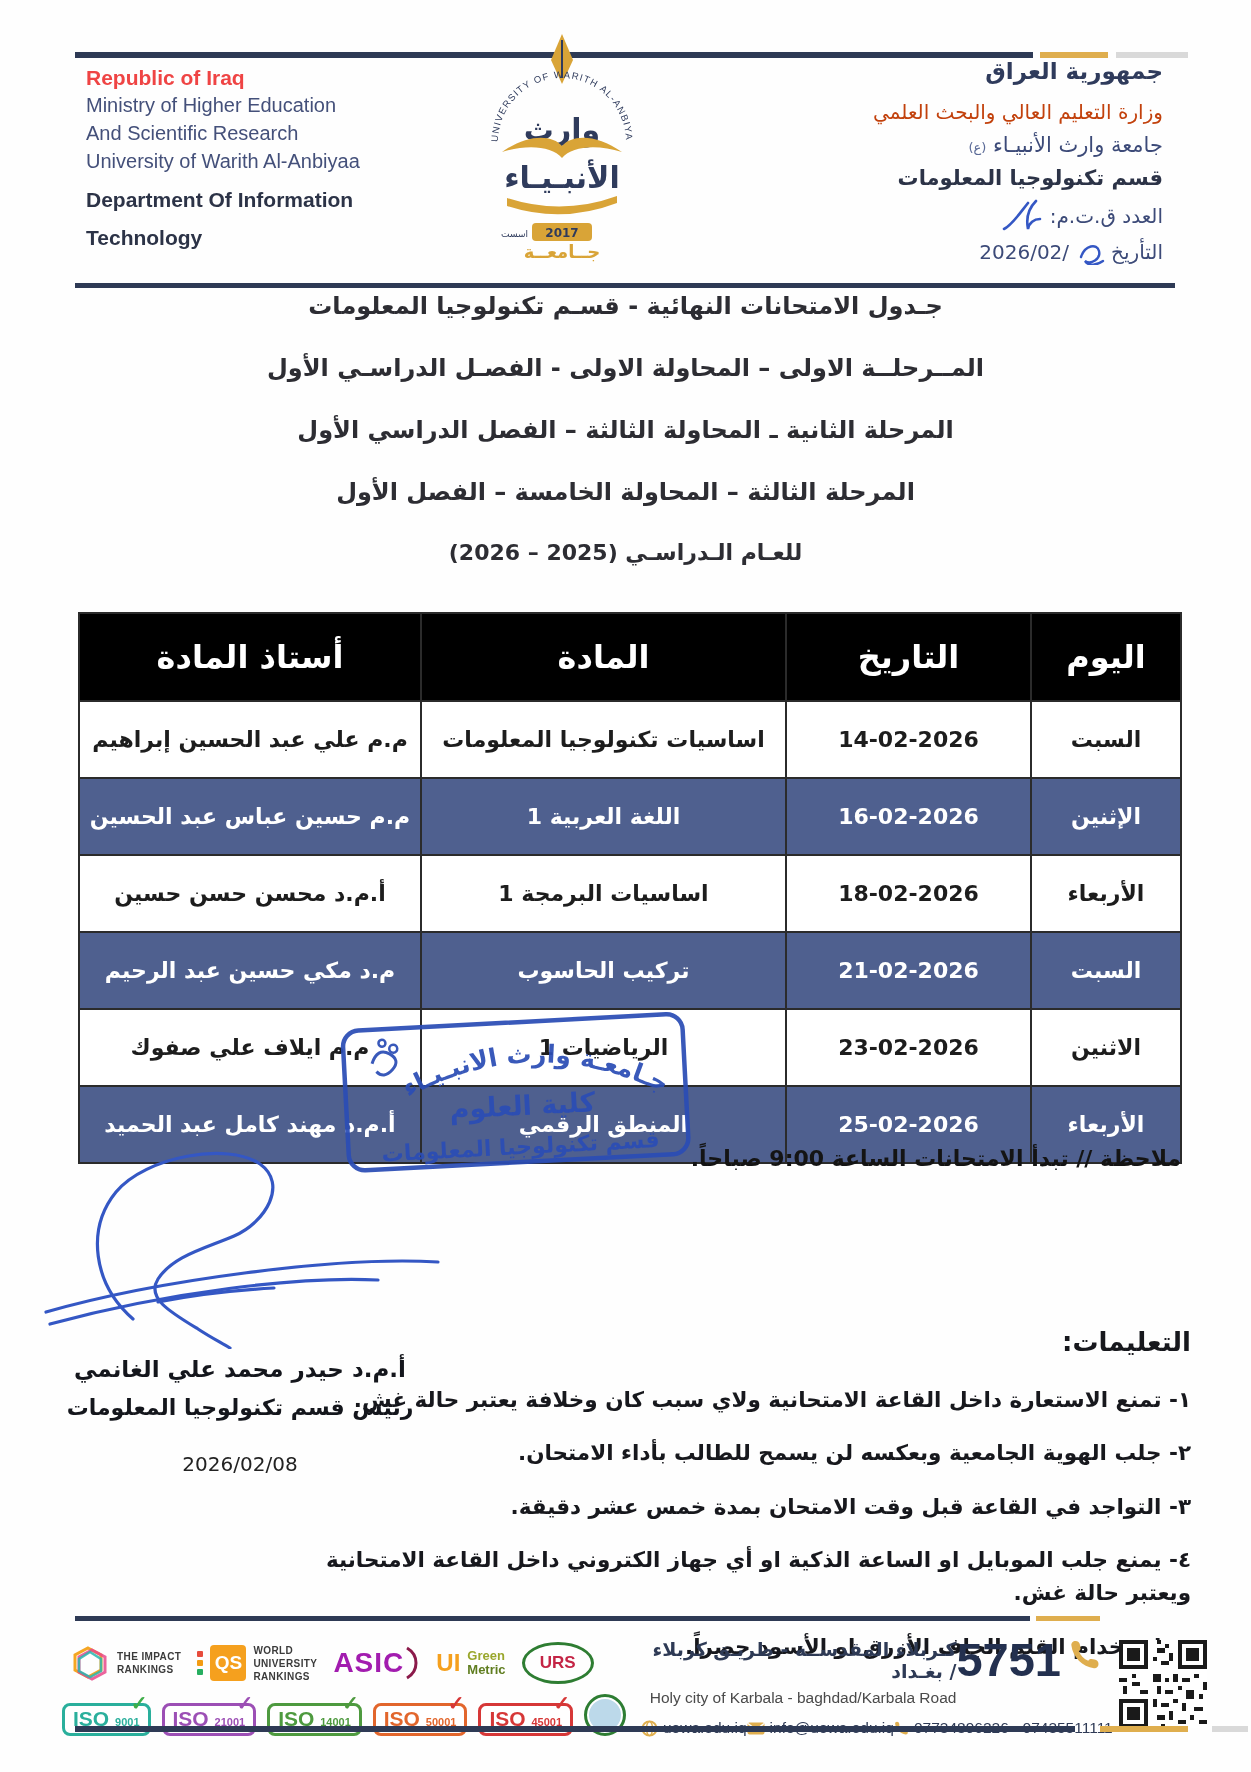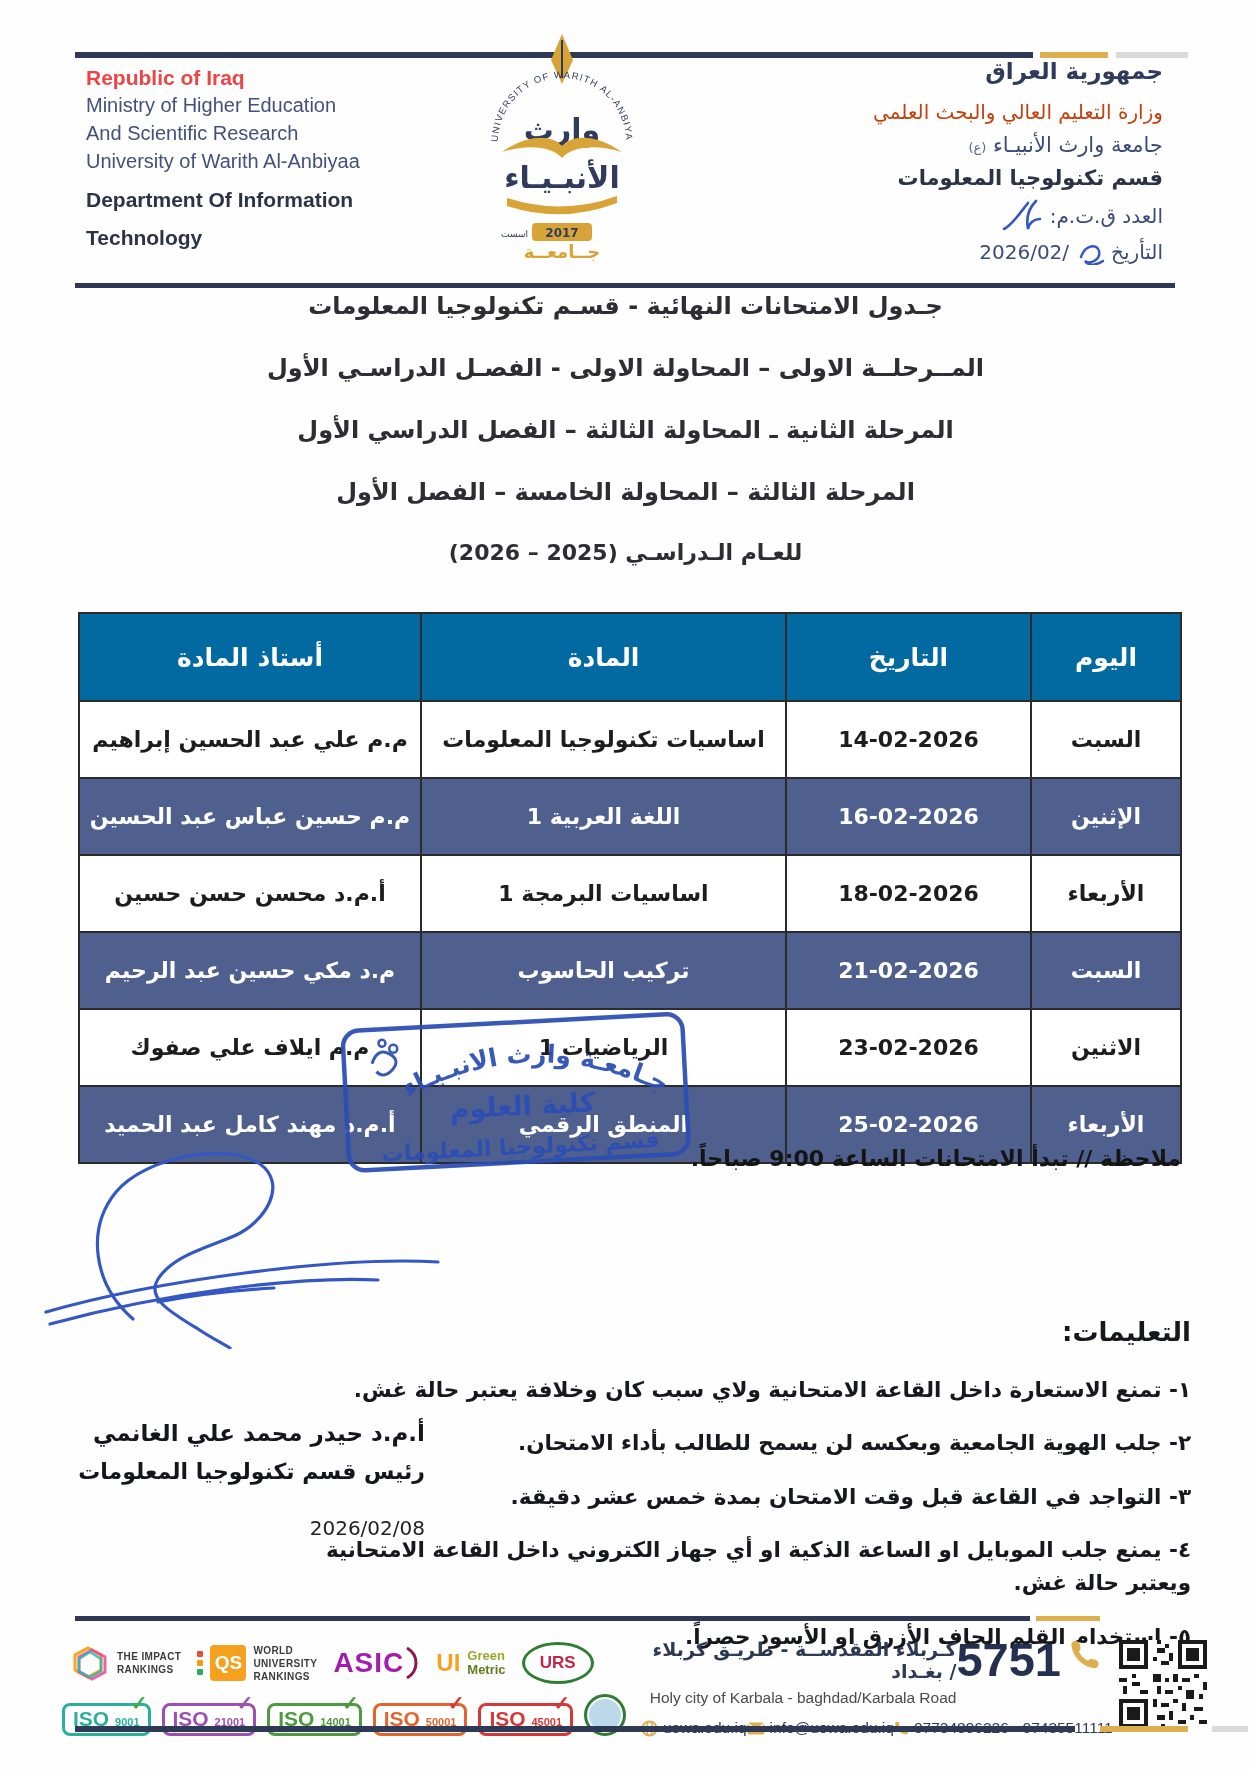--- a/index.html
+++ b/index.html
@@ -33,42 +33,42 @@
 
   
   .titles{position:absolute;left:0;right:0;top:292px;text-align:center;direction:rtl;color:#2d2d33;}
   .titles .t{font-weight:bold;font-size:24px;margin:0 0 34px;}
   .titles .year{font-weight:bold;font-size:22px;margin:14px;}
 
   
   table.exam{position:absolute;left:78px;top:612px;width:1102px;border-collapse:collapse;
              direction:rtl;table-layout:fixed;}
   table.exam th,table.exam td{border:2px solid #2b2b2b;text-align:center;vertical-align:middle;padding:2px 6px;}
-  table.exam thead th{background:#0369a1;color:#ffffff;font-size:25px;font-weight:bold;height:82px;}
+  table.exam thead th{background:#000000;color:#ffffff;font-size:32px;font-weight:bold;height:82px;}
   table.exam tbody td{height:71px;font-size:22px;font-weight:bold;color:#1d1d1d;background:#ffffff;}
   table.exam tr.alt td{background:#4f608f;color:#ffffff;}
 
   .note{position:absolute;right:70px;top:1146px;direction:rtl;font-weight:bold;
         font-size:22px;color:#141414;z-index:2;}
 
   .stamp{position:absolute;left:338px;top:1012px;width:368px;height:172px;
          transform:rotate(-3deg);z-index:6;opacity:.93;}
 
   .signature{position:absolute;left:38px;top:1134px;width:430px;height:215px;z-index:5;}
 
-  .signblock{position:absolute;left:55px;top:1420px;width:370px;text-align:right;
+  .signblock{position:absolute;left:55px;top:1356px;width:370px;text-align:center;
              direction:rtl;color:#14161c;z-index:4;}
   .signblock .name{font-size:23px;font-weight:bold;margin:0 0 13px;}
   .signblock .role{font-size:22px;font-weight:bold;margin:0 0 32px;}
   .signblock .sdate{font-size:20px;color:#222;direction:ltr;}
 
   
   .instructions{position:absolute;right:60px;top:1316px;width:905px;direction:rtl;
                 text-align:right;color:#17181d;}
-  .instructions .ih{font-size:26px;font-weight:bold;margin:1px 0 26px;}
+  .instructions .ih{font-size:26px;font-weight:bold;margin:11px 0 26px;}
   .instructions .item{font-size:21.5px;font-weight:bold;margin:0 0 20px;line-height:1.55;}
 
   
   .rank-row{position:absolute;left:70px;top:1642px;display:flex;align-items:center;gap:16px;
             font-family:"Liberation Sans",sans-serif;}
   .rk-txt{font-size:10px;font-weight:bold;color:#3b3b3b;line-height:1.3;letter-spacing:.4px;}
   .impact,.qs,.uigm{display:flex;align-items:center;gap:7px;}
   .qs-box{width:36px;height:36px;background:#f5a01e;border-radius:4px;color:#fff;
           display:flex;align-items:center;justify-content:center;font-weight:bold;font-size:19px;}
   .qs-dots{display:flex;flex-direction:column;gap:3px;}

